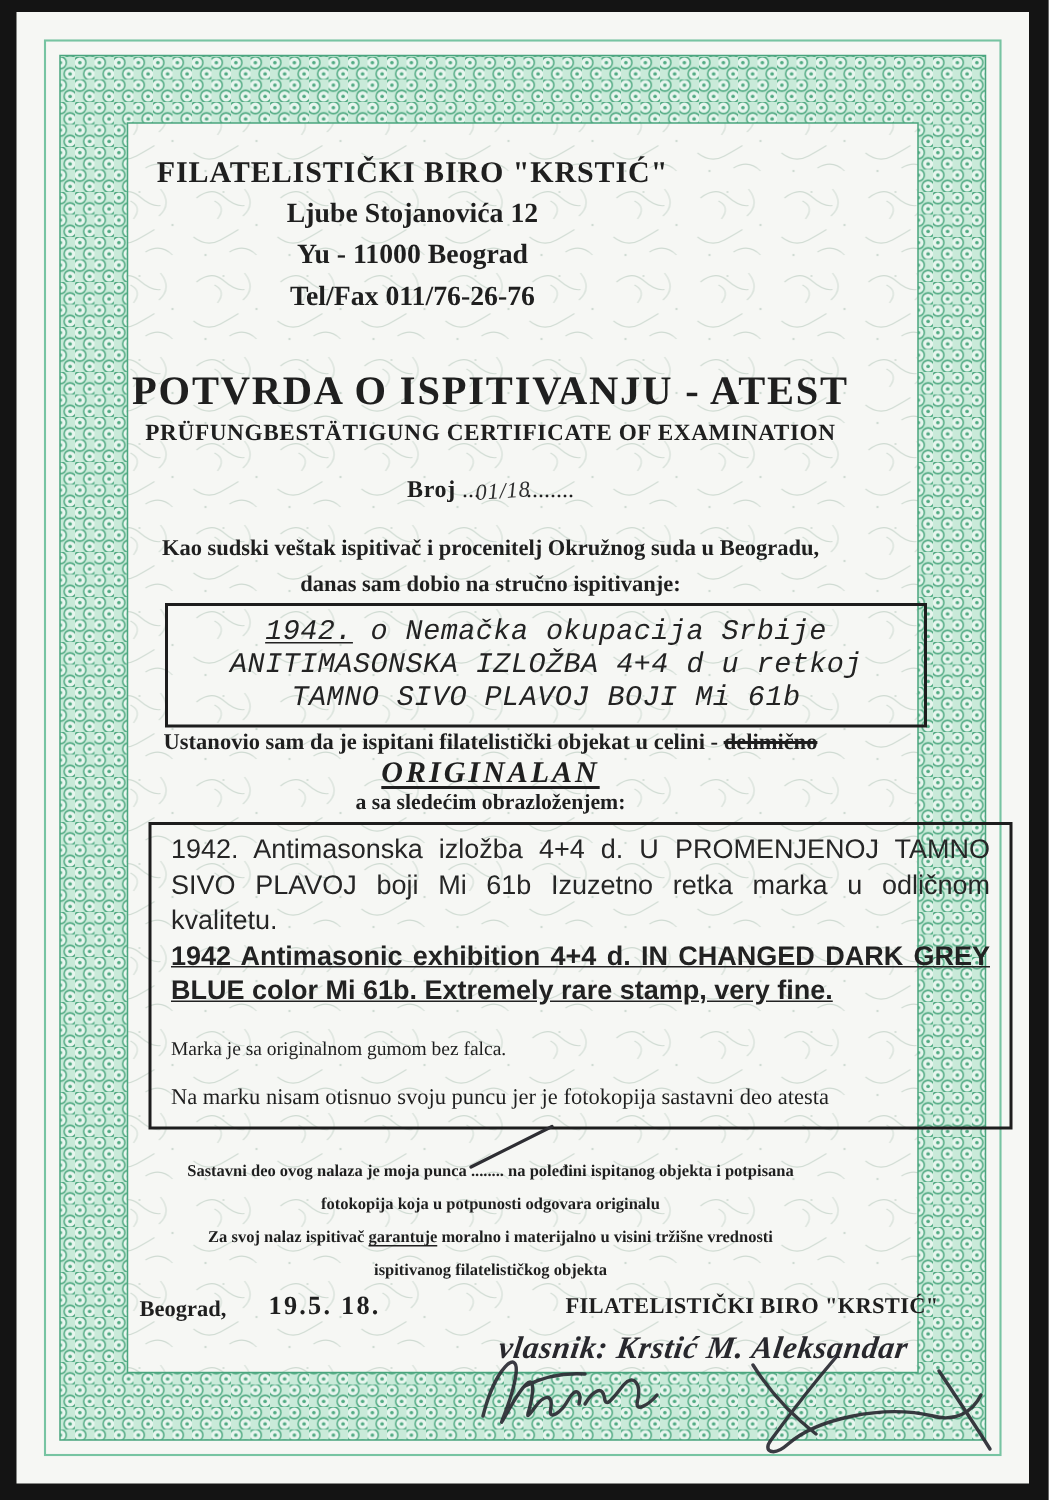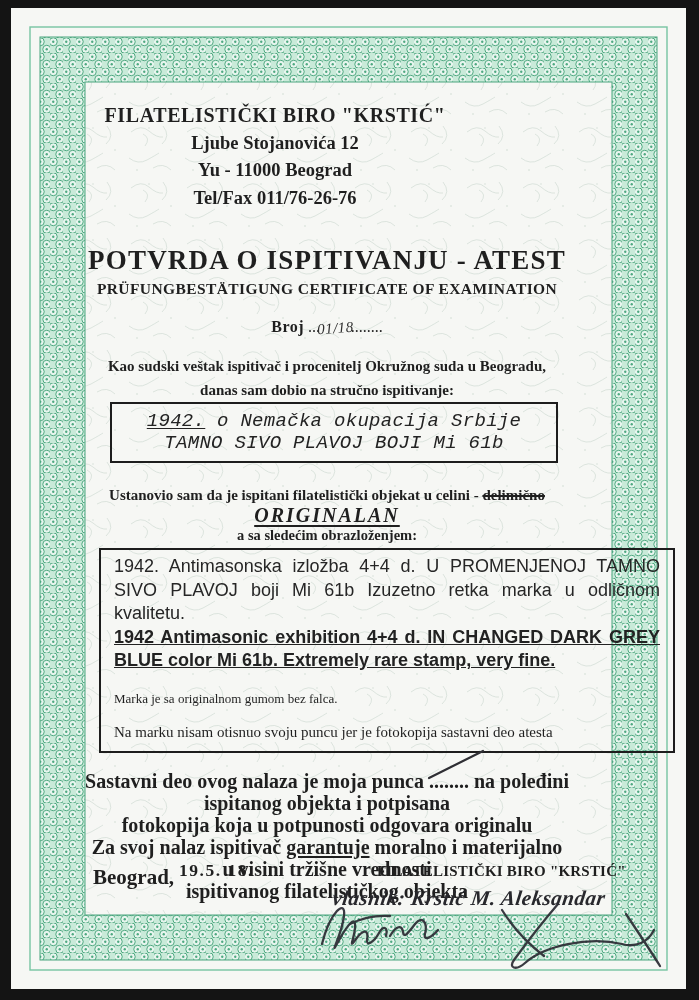--- a/index.html
+++ b/index.html
@@ -17,44 +17,44 @@
 
   .title { top:237px; font-size:27px; font-weight:bold; letter-spacing:1.2px; }
   .subtitle { top:272px; font-size:15.5px; font-weight:bold; letter-spacing:.4px; }
 
   .broj { top:310px; font-size:16px; }
   .broj b { font-weight:bold; letter-spacing:.5px; }
   .hand-num { display:inline-block; font-style:italic; font-size:15px; color:#2e2e2e; transform:rotate(-4deg) translateY(1px); letter-spacing:.5px; margin:0 -3px; }
 
   .intro { top:347px; font-size:15px; font-weight:600; line-height:23.5px; }
 
-  .itembox { position:absolute; left:99px; top:394px; width:448px; border:2px solid #1d1d1d; text-align:center;
+  .itembox { position:absolute; left:99px; top:394px; width:508px; border:2px solid #1d1d1d; text-align:center;
              font-family:"Liberation Mono","DejaVu Sans Mono",monospace; font-style:italic; font-size:19px;
              line-height:22px; padding:6px 16px 7px; letter-spacing:.3px; color:#232323; }
   .itembox .u { text-decoration:underline; text-underline-offset:2px; }
 
   .finding { top:479px; font-size:15px; font-weight:600; }
   .strike { text-decoration:line-through; text-decoration-thickness:1.5px; }
 
   .verdict { top:496px; font-size:20px; font-weight:bold; font-style:italic; letter-spacing:2px;
              text-decoration:underline; text-underline-offset:3px; }
   .verdict-note { top:519px; font-size:14.5px; font-weight:bold; }
 
   .explbox { position:absolute; left:88px; top:540px; width:576px; border:2px solid #1d1d1d; padding:5px 13px 9px; }
   .explbox .sr { font-family:"Liberation Sans","DejaVu Sans",sans-serif; font-size:18px; line-height:23.5px; text-align:justify; color:#262626; }
   .explbox .en { font-family:"Liberation Sans","DejaVu Sans",sans-serif; font-size:18px; font-weight:bold; line-height:23.5px; text-align:justify; color:#222;text-decoration:underline; }
   .explbox .gum { font-size:13px; line-height:23px; margin-top:14px; }
   .explbox .punch { font-size:15px; margin-top:13px; line-height:19px; }
 
-  .attest { top:762px; font-size:20px; font-weight:600; line-height:22px; }
+  .attest { top:762px; font-size:11px; font-weight:600; line-height:22px; }
   .attest .u-word { text-decoration:underline; text-underline-offset:2px; }
   .dots-wrap { position:relative; display:inline-block; }
   .dots-wrap svg { position:absolute; left:-6px; top:-24px; }
 
-  .place { position:absolute; left:82px; top:857px; font-size:21px; font-weight:600; }
+  .place { position:absolute; left:82px; top:857px; font-size:15px; font-weight:600; }
   .date  { position:absolute; left:168px; top:852px; font-size:17.5px; font-weight:bold; letter-spacing:1.5px; }
   .bureau{ position:absolute; left:366px; top:855px; font-size:15px; font-weight:bold; letter-spacing:.2px; }
 
   .owner { position:absolute; left:290px; top:878px; width:336px; text-align:center;
            font-size:21px; font-style:italic; font-weight:600; letter-spacing:.5px; color:#28282d;
            transform:skewX(-8deg); }
 
   .signature { position:absolute; left:295px; top:876px; z-index:6; }
 </style>
 </head>
@@ -110,20 +110,21 @@
         <span>...</span><span class="hand-num">01/18</span><span>........</span>
       </div>
 
       <div class="cline intro">
         <div>Kao sudski veštak ispitivač i procenitelj Okružnog suda u Beogradu,</div>
         <div>danas sam dobio na stručno ispitivanje:</div>
       </div>
 
       <div class="itembox">
         <div><span class="u">1942.</span><span> o Nemačka okupacija Srbije</span></div>
+        <div>ANITIMASONSKA IZLOŽBA 4+4 d u retkoj</div>
         <div>TAMNO SIVO PLAVOJ BOJI Mi 61b</div>
       </div>
 
       <div class="cline finding">
         <span>Ustanovio sam da je ispitani filatelistički objekat u celini - </span><span class="strike">delimično</span>
       </div>
 
       <div class="cline verdict">ORIGINALAN</div>
       <div class="cline verdict-note">a sa sledećim obrazloženjem:</div>
 

